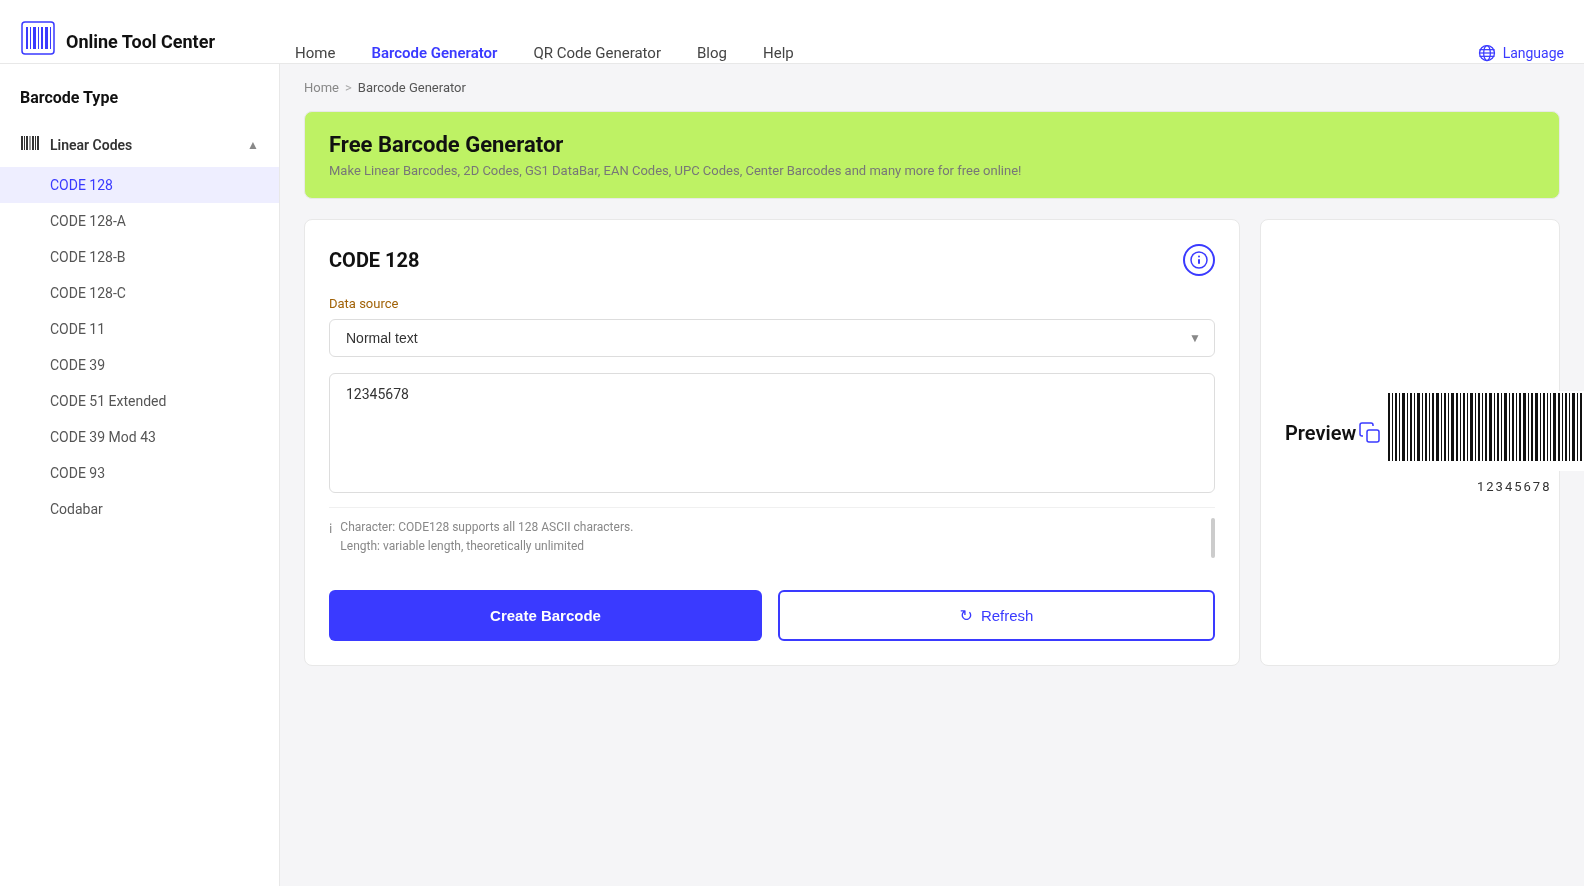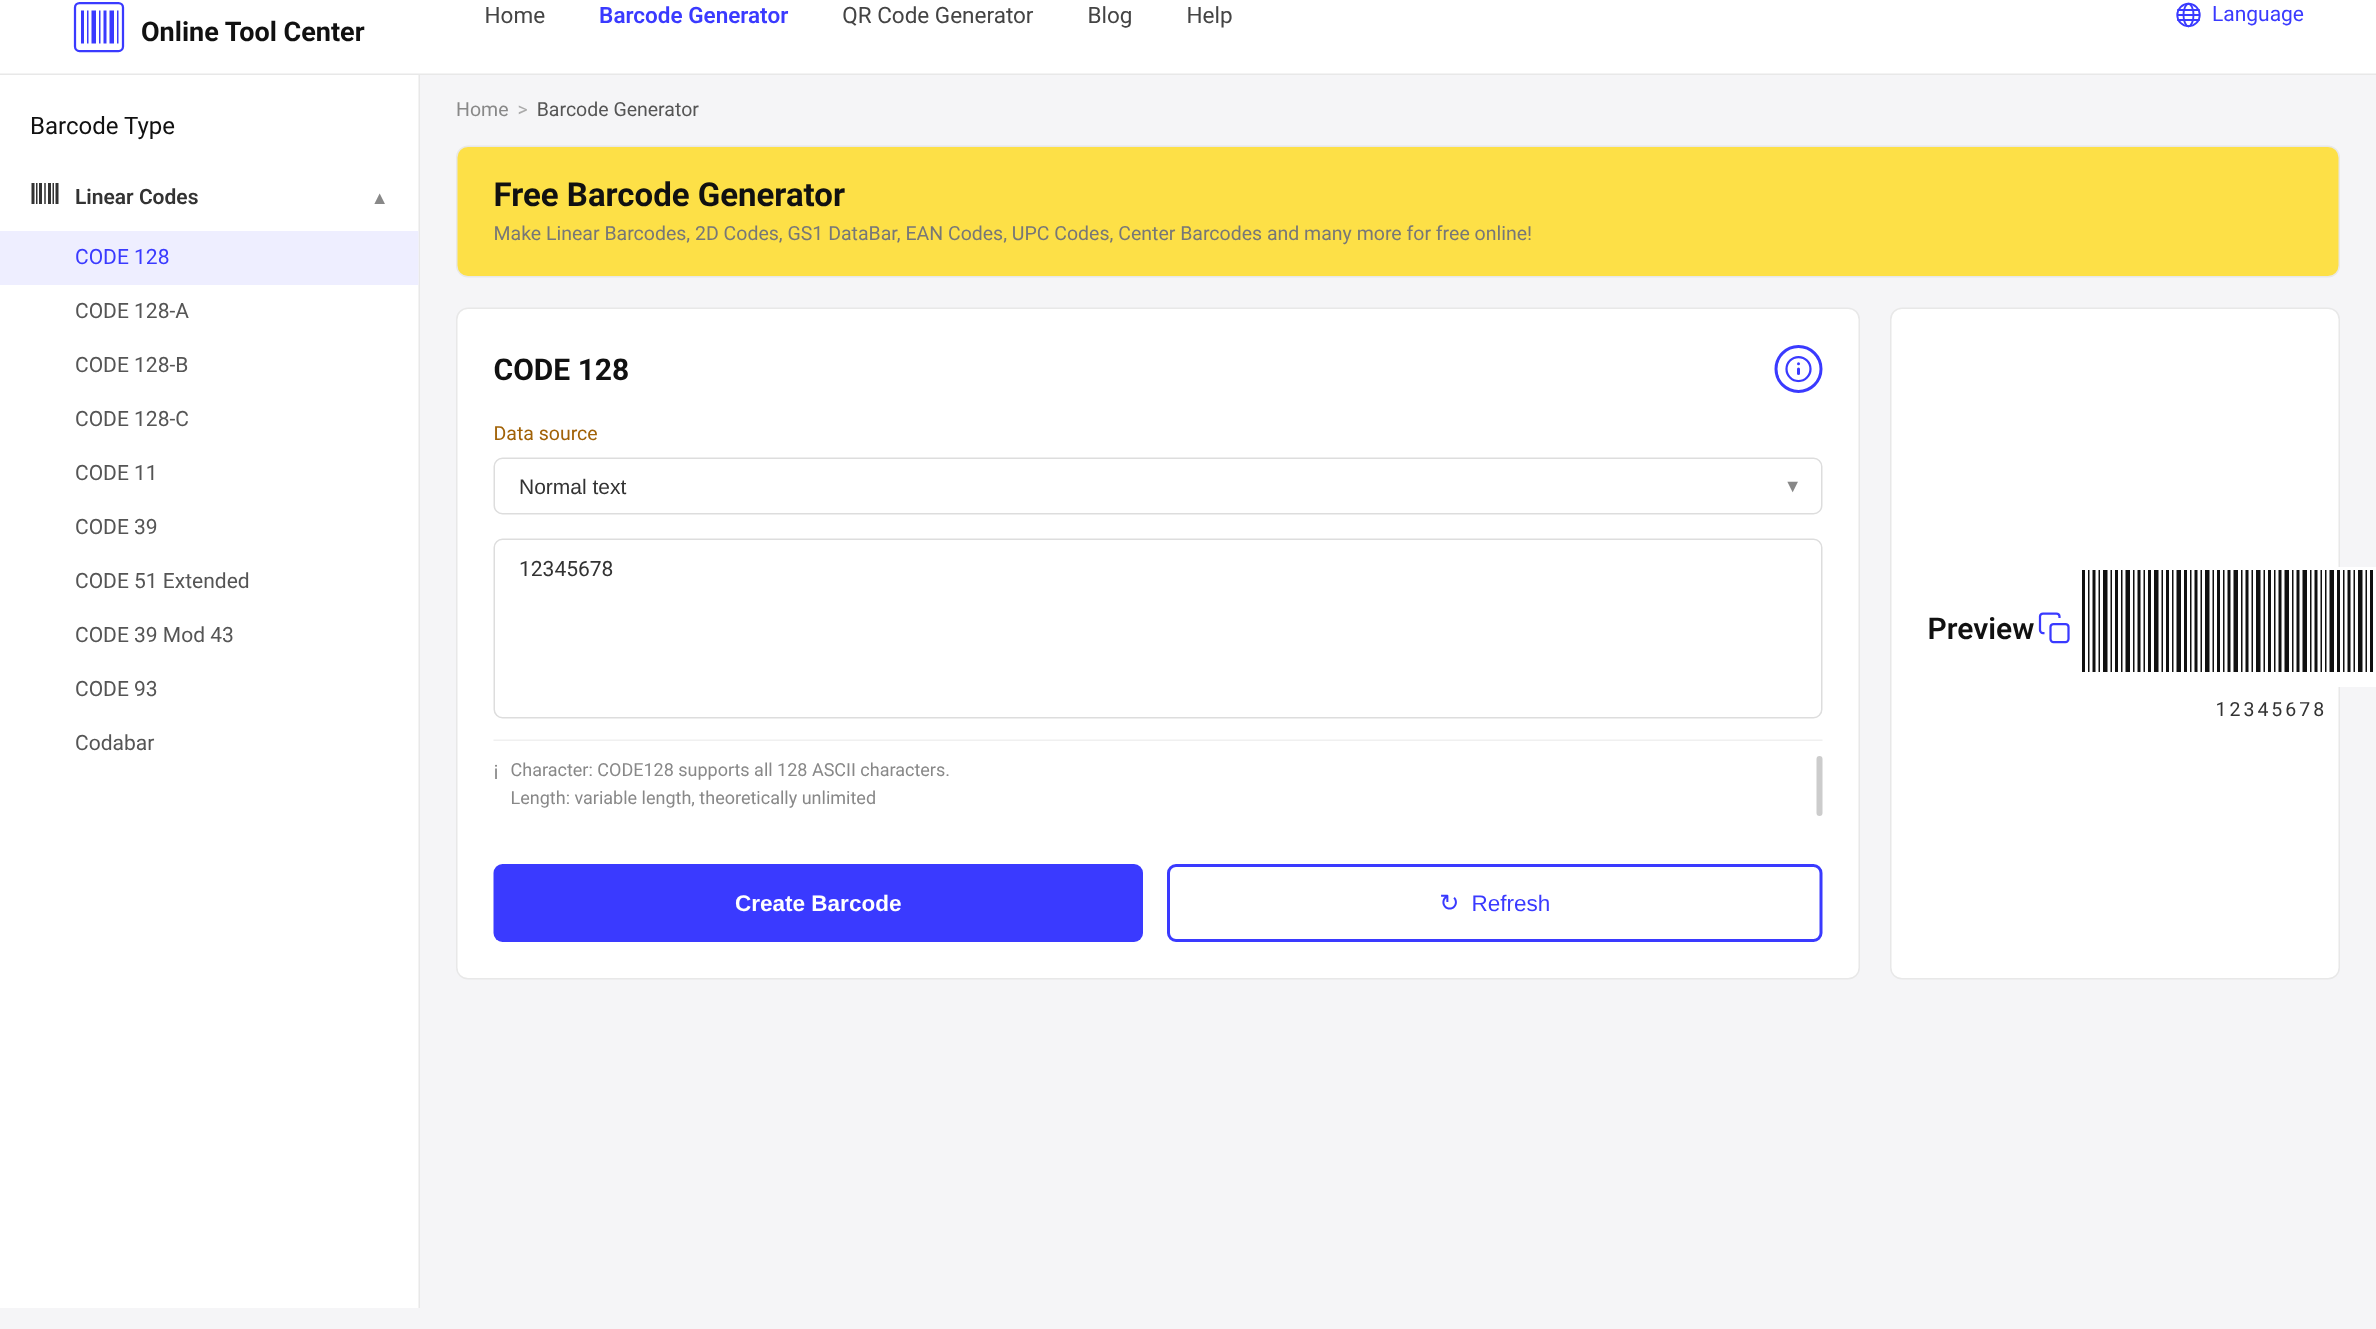--- a/index.html
+++ b/index.html
@@ -2,24 +2,24 @@
 <html><head>
   <meta charset="utf-8">
   <style>
     * { box-sizing: border-box; margin: 0; padding: 0; }
     body { font-family: -apple-system, BlinkMacSystemFont, 'Segoe UI', Roboto, sans-serif; background: #f5f5f7; color: #333; }
 
     
     .header {
       background: #fff;
       border-bottom: 1px solid #e8e8e8;
-      height: 50px;
-      display: flex;
-      align-items: flex-start;
-      padding: 0 48px;
+      height: 64px;
+      display: flex;
+      align-items: flex-end;
+      padding: 0 20px;
       gap: 40px;
     }
     .logo {
       display: flex;
       align-items: center;
       gap: 10px;
       text-decoration: none;
     }
     .logo-icon {
       color: #3a3aff;
@@ -70,21 +70,21 @@
     
     .sidebar {
       width: 280px;
       background: #fff;
       border-right: 1px solid #e8e8e8;
       padding: 24px 0;
       flex-shrink: 0;
     }
     .sidebar-title {
       font-size: 16px;
-      font-weight: 400;
+      font-weight: 700;
       color: #111;
       padding: 0 20px 16px 20px;
     }
     .sidebar-section {
       margin-bottom: 4px;
     }
     .sidebar-section-header {
       display: flex;
       align-items: center;
       justify-content: space-between;
@@ -142,21 +142,21 @@
     }
     .breadcrumb-sep {
       color: #aaa;
     }
     .breadcrumb-current {
       color: #555;
     }
 
     
     .title-card {
-      background: #fde047;
+      background: #bef264;
       margin: 0 24px 20px 24px;
       padding: 20px 24px;
       border-radius: 8px;
       border: 1px solid #e8e8e8;
     }
     .page-title {
       font-size: 22px;
       font-weight: 700;
       color: #111;
       margin-bottom: 6px;

